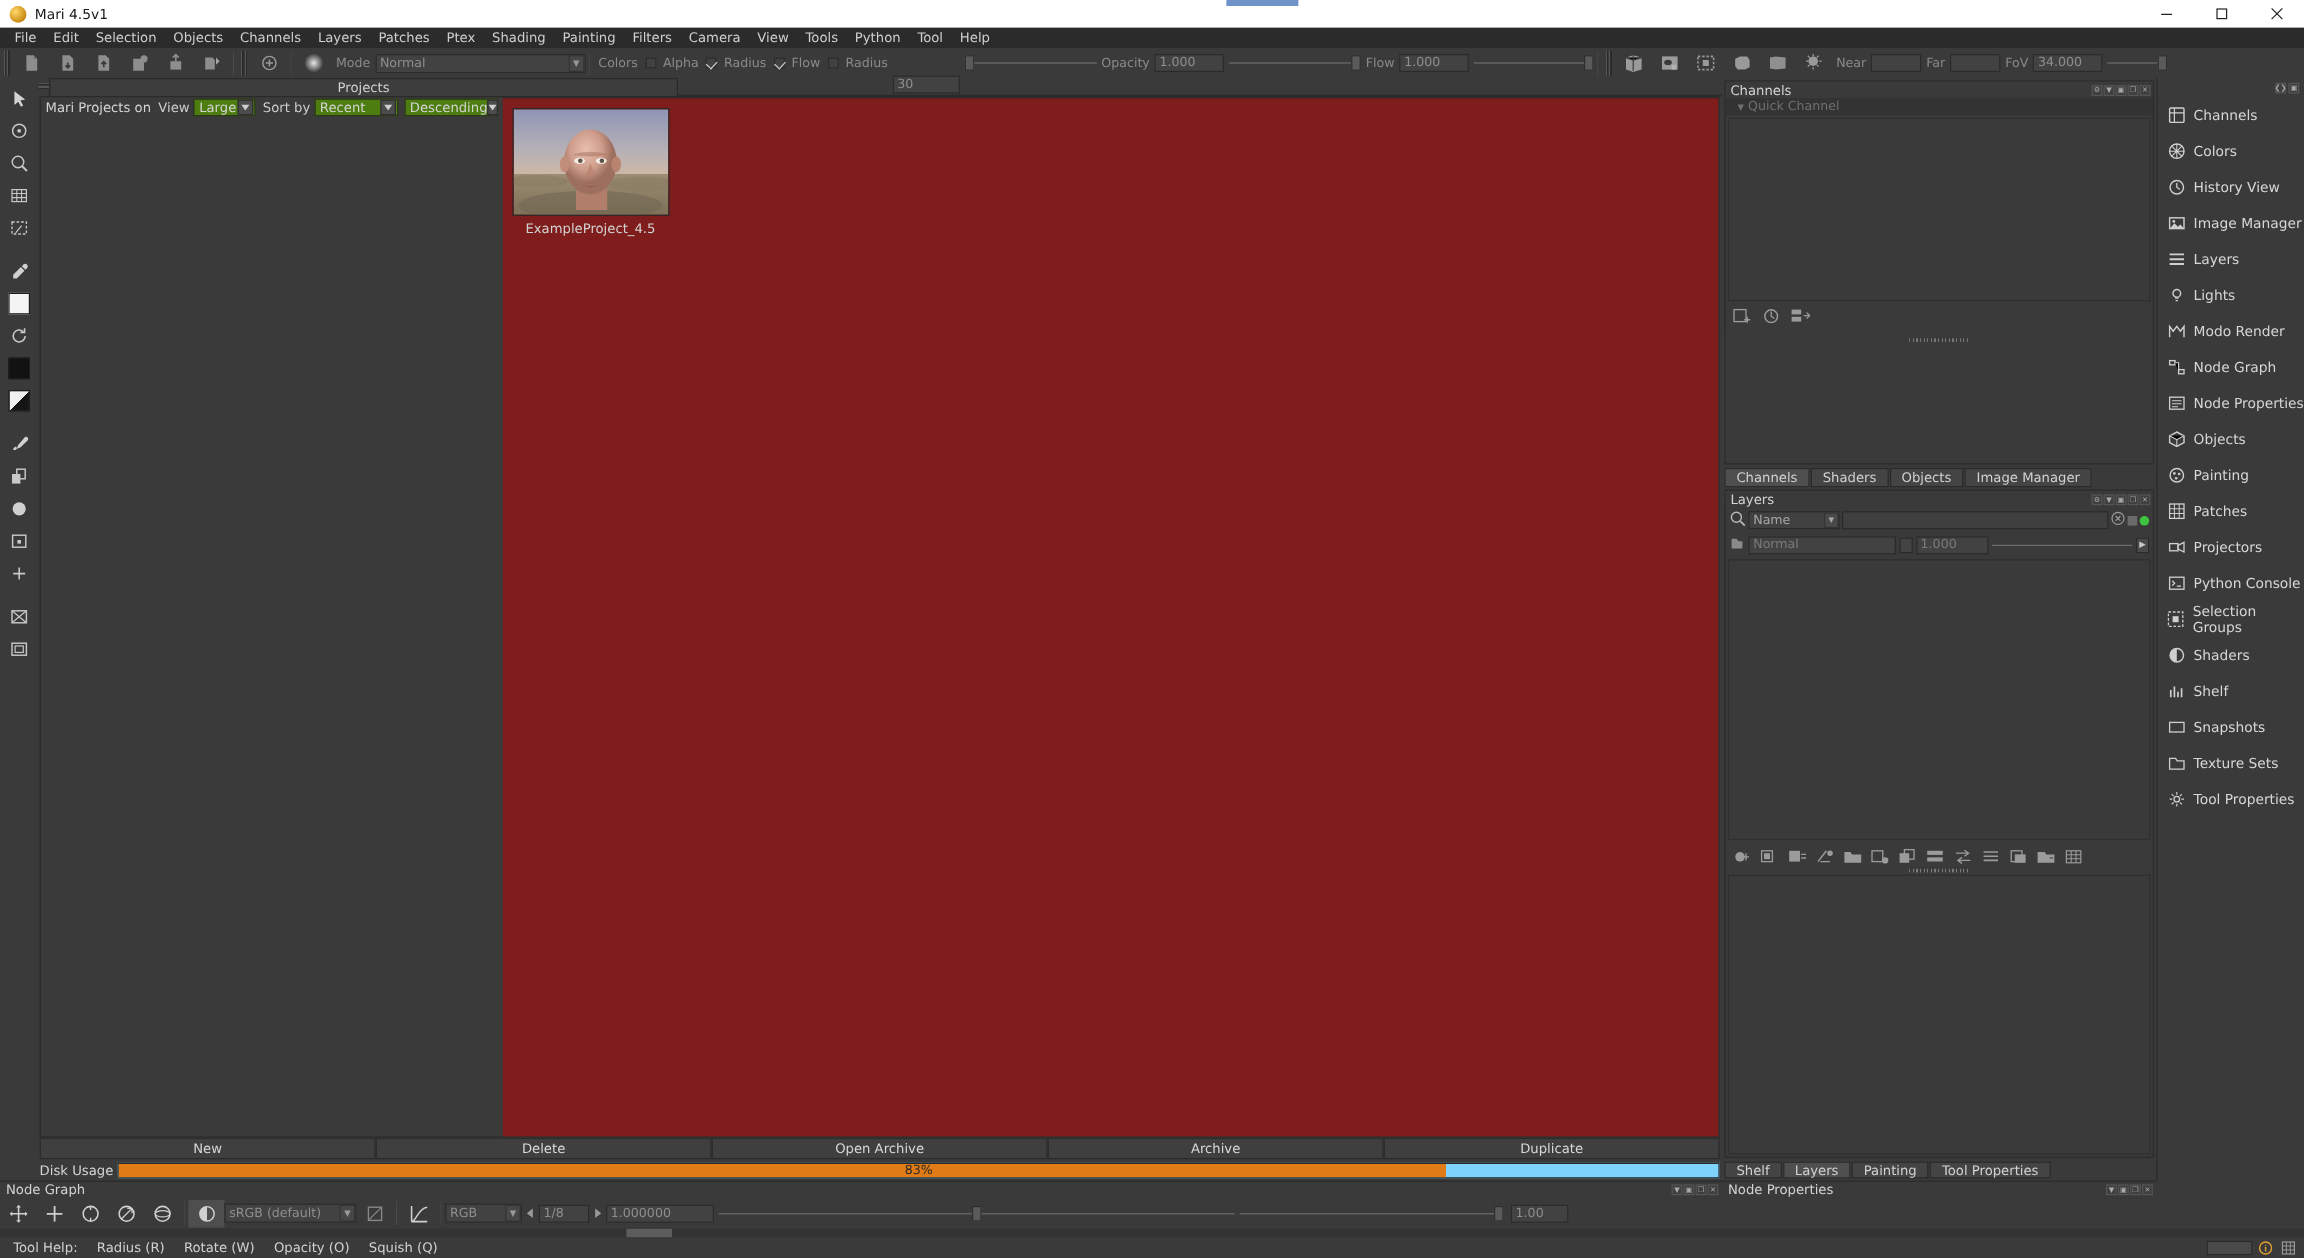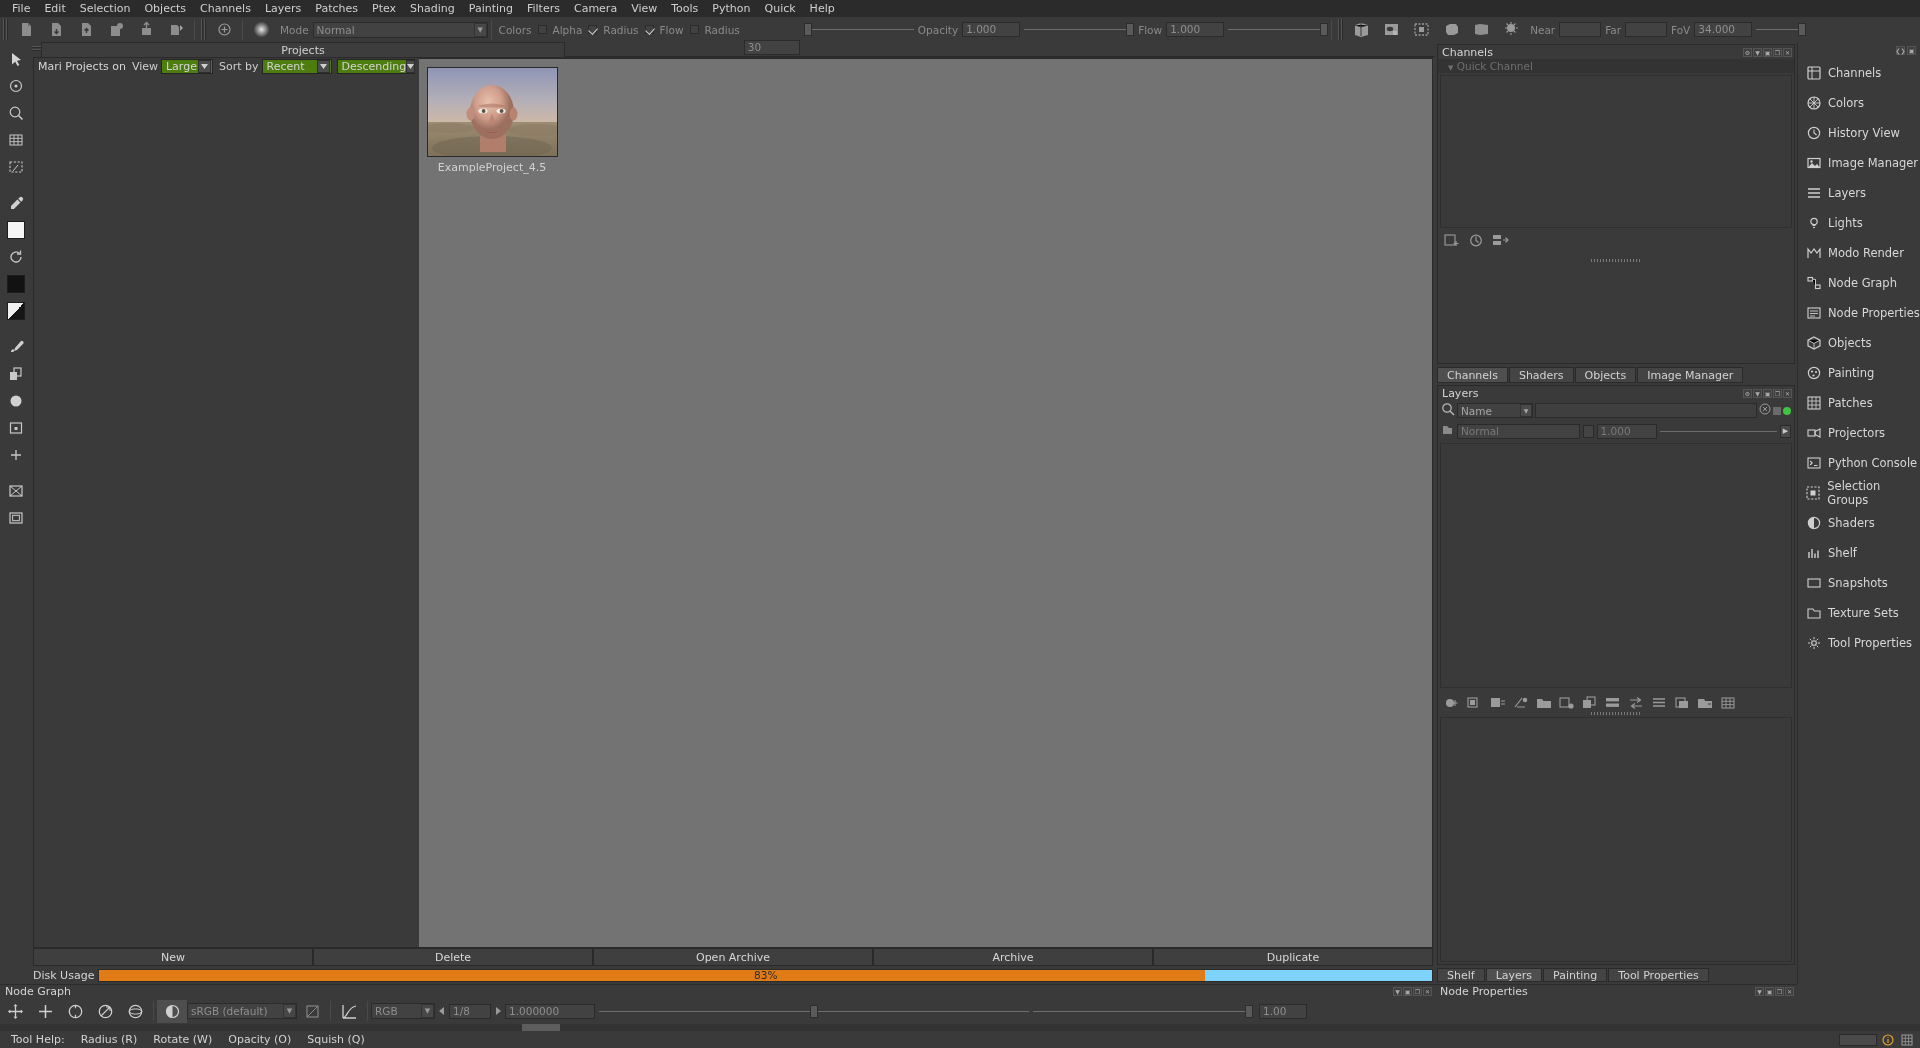--- a/index.html
+++ b/index.html
@@ -77,21 +77,21 @@
   .projpanel { flex:1 1 auto; display:flex; background:#3a3a3a;
      border:1px solid #2a2a2a; margin:0 2px 0 2px; min-height:0; }
   .projhdr { height:17px; display:flex; align-items:center; padding:0 4px; font-size:11px; color:#d6d6d6; }
   .projhdr .spacer { flex:1; }
   .sortlbl { color:#cdcdcd; font-size:11px; margin:0 3px 0 6px; }
   .selbox { background:#4d7c0f; border:1px solid #252525; height:15px; display:flex; align-items:flex-end;
     color:#d4d4d4; font-size:11px; padding-left:4px; }
   .selbox .arr { width:13px; height:13px; margin-left:auto; margin-right:1px; background:#4c4c4c;
      border:1px solid #2e2e2e; display:flex; align-items:center; justify-content:center; }
 
-  .projgrid { flex:1 1 auto; background:#737373; border-top:1px solid #2a2a2a; padding:8px 0 0 8px;
+  .projgrid { flex:1 1 auto; background:#7f1d1d; border-top:1px solid #2a2a2a; padding:8px 0 0 8px;
      display:flex; flex-wrap:wrap; align-content:flex-start; gap:10px; min-height:0; position:relative; }
   .projcard { width:131px; }
   .projthumb { width:131px; height:90px; border:1px solid #2a2a2a; position:relative; overflow:hidden; }
   .projname { text-align:center; font-size:11px; color:#d2d2d2; margin-top:4px; }
 
   .projbtns { height:18px; display:flex; background:#3a3a3a; margin:0 2px; }
   .pbtn { flex:1; border:1px solid #2a2a2a; background:#3f3f3f; font-size:11px; color:#d8d8d8;
      display:flex; align-items:center; justify-content:center; }
 
   .diskrow { height:18px; display:flex; align-items:center; padding:0 2px; background:#3a3a3a; }
@@ -156,38 +156,61 @@
   .statusbar { height:17px; display:flex; align-items:center; background:#3a3a3a; font-size:11px; color:#d2d2d2; padding-left:3px; }
   .statusbar .sitem { padding:0 8px; }
   .scroll-h { height:7px; background:#333; position:relative; }
   .scroll-h .thumb { position:absolute; height:7px; background:#5d5d5d; }
 </style>
 </head>
 <body>
 
 <div class="app">
 
+  <div class="titlebar">
+    <div class="ticon"></div>
+    <div class="ttext">Mari 4.5v1</div>
+    <div class="tdrag"></div>
+    <div class="winbtns">
+      <div class="winbtn">
+        <svg width="11" height="11" viewBox="0 0 11 11">
+            <line x1="1" y1="6" x2="10" y2="6" stroke="#222" stroke-width="1"></line>
+          </svg>
+      </div>
+      <div class="winbtn">
+        <svg width="11" height="11" viewBox="0 0 11 11">
+            <rect x="1.5" y="1.5" width="8" height="8" fill="none" stroke="#222" stroke-width="1"></rect>
+          </svg>
+      </div>
+      <div class="winbtn close">
+        <svg width="11" height="11" viewBox="0 0 11 11">
+            <line x1="1" y1="1" x2="10" y2="10" stroke="#222" stroke-width="1"></line>
+            <line x1="10" y1="1" x2="1" y2="10" stroke="#222" stroke-width="1"></line>
+          </svg>
+      </div>
+    </div>
+  </div>
 
   <div class="menubar">
     <div class="menu-item">File</div>
     <div class="menu-item">Edit</div>
     <div class="menu-item">Selection</div>
     <div class="menu-item">Objects</div>
     <div class="menu-item">Channels</div>
     <div class="menu-item">Layers</div>
     <div class="menu-item">Patches</div>
     <div class="menu-item">Ptex</div>
     <div class="menu-item">Shading</div>
     <div class="menu-item">Painting</div>
     <div class="menu-item">Filters</div>
     <div class="menu-item">Camera</div>
     <div class="menu-item">View</div>
     <div class="menu-item">Tools</div>
     <div class="menu-item">Python</div>
-    <div class="menu-item">Quick</div>
+    <div class="menu-item">Tool</div>
     <div class="menu-item">Help</div>
   </div>
 
   <div class="toolbars">
     <div class="tgrip"></div>
     <div class="tbtn">
       <svg width="17" height="17" viewBox="0 0 17 17">
           <path d="M4 2h6l3 3v10H4z" fill="#8d8d8d"></path>
           <path d="M10 2v3h3z" fill="#6a6a6a"></path>
         </svg>

